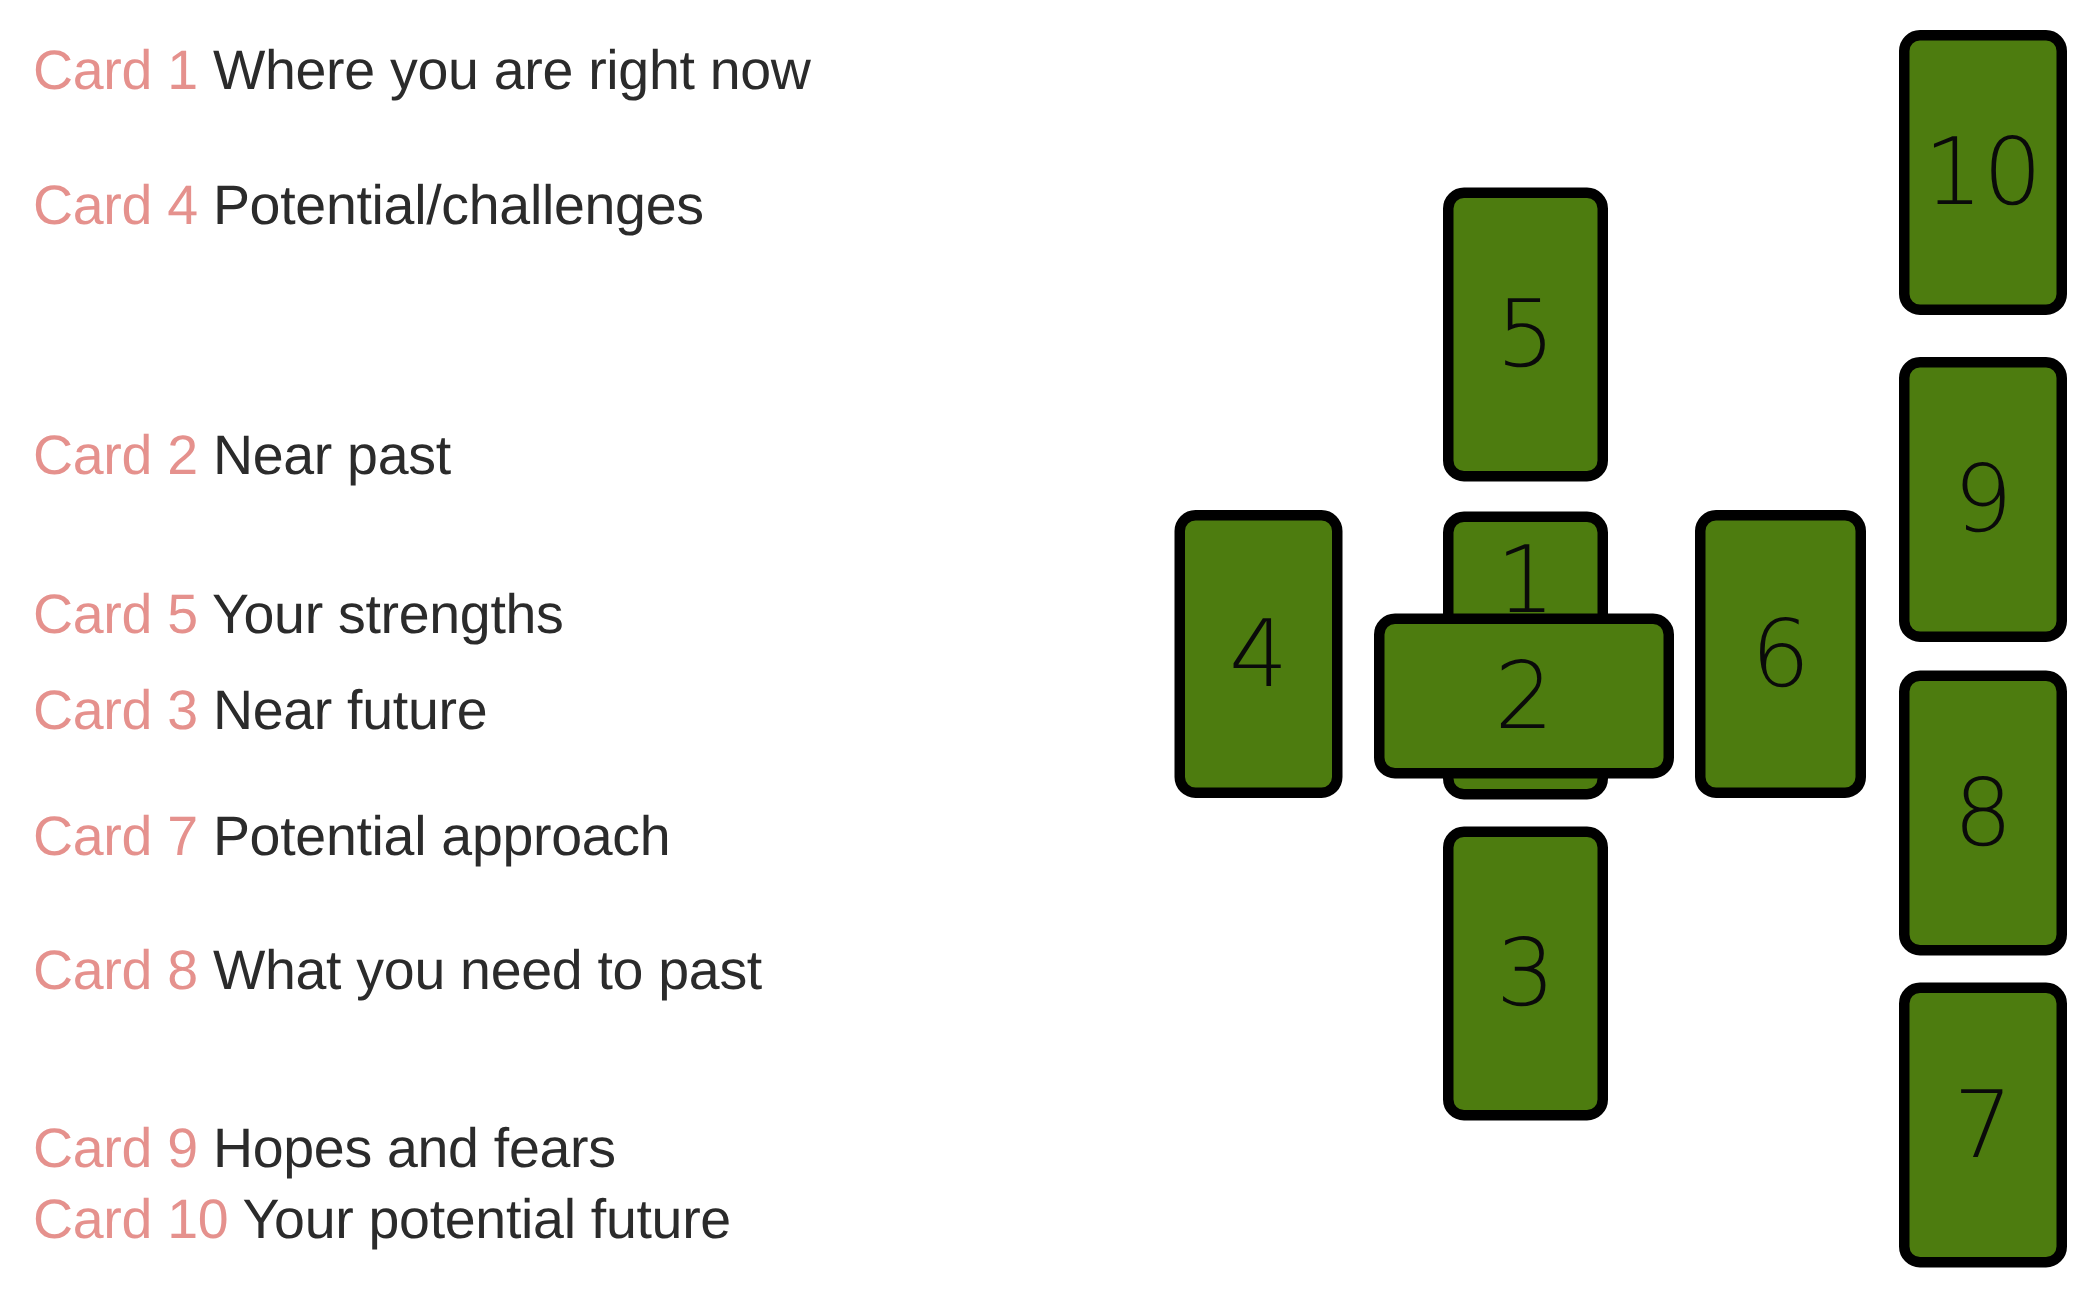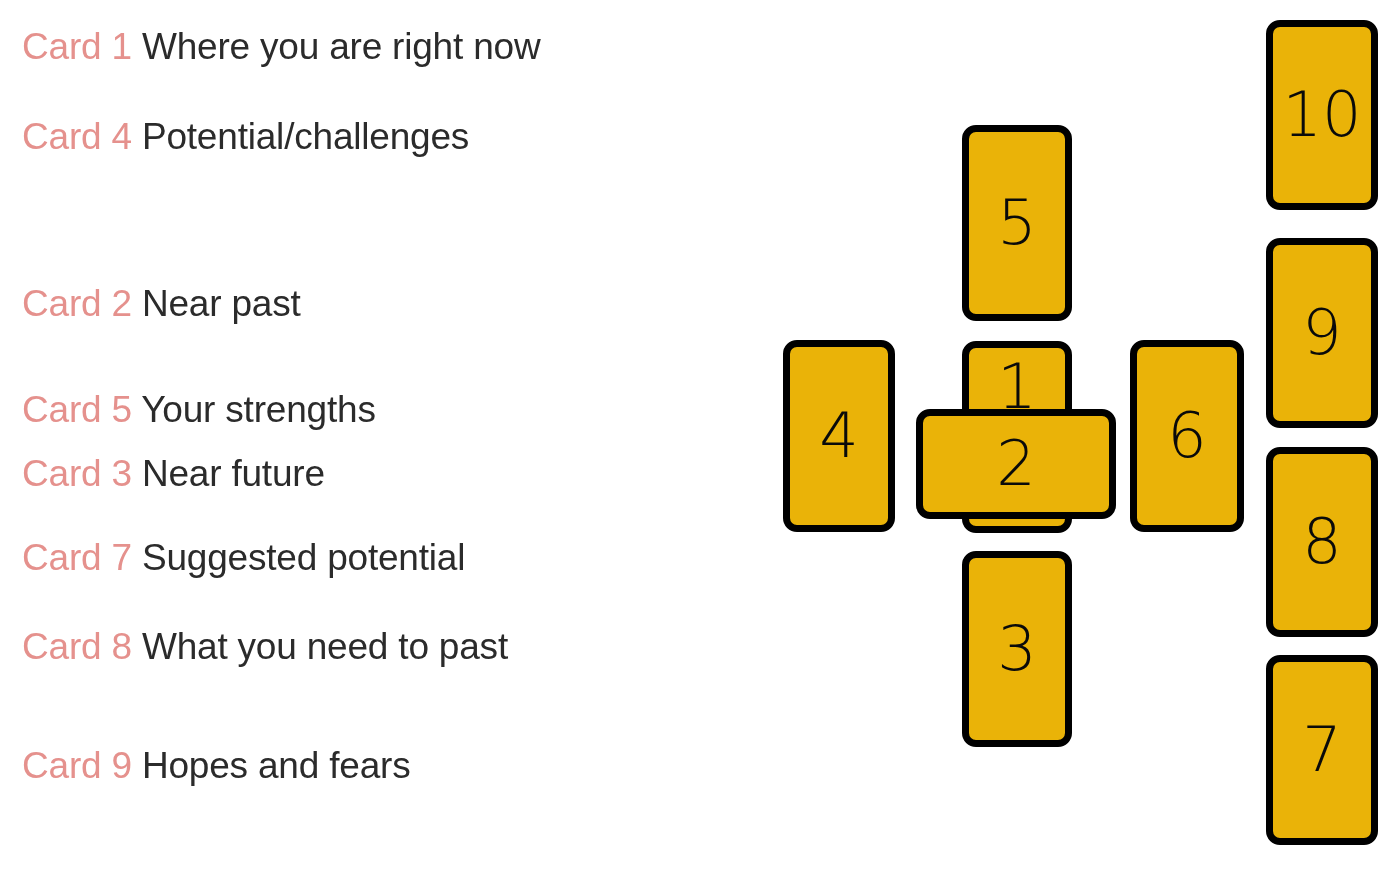--- a/index.html
+++ b/index.html
@@ -42,21 +42,21 @@
   #spread {
     position: absolute;
     left: 0;
     top: 0;
     width: 1400px;
     height: 870px;
   }
   .card {
     position: absolute;
     box-sizing: border-box;
-    background: #eab308;
+    background: #4d7c0f;
     border: 7px solid #000000;
     border-radius: 14px;
     display: flex;
     align-items: center;
     justify-content: center;
   }
   .card-num {
     font-family: "DejaVu Sans", sans-serif;
     font-weight: 300;
     font-size: 62px;
@@ -95,33 +95,37 @@
     <span class="legend-desc">Your strengths</span>
   </div>
 
   <div class="legend-row" style="top:455px">
     <span class="legend-key">Card 3 </span>
     <span class="legend-desc">Near future</span>
   </div>
 
   <div class="legend-row" style="top:539px">
     <span class="legend-key">Card 7 </span>
-    <span class="legend-desc">Suggested potential</span>
+    <span class="legend-desc">Potential approach</span>
   </div>
 
   <div class="legend-row" style="top:628px">
     <span class="legend-key">Card 8 </span>
     <span class="legend-desc">What you need to past</span>
   </div>
 
   <div class="legend-row" style="top:747px">
     <span class="legend-key">Card 9 </span>
     <span class="legend-desc">Hopes and fears</span>
   </div>
 
+  <div class="legend-row" style="top:794px">
+    <span class="legend-key">Card 10 </span>
+    <span class="legend-desc">Your potential future</span>
+  </div>
 
 </div>
 
 <div id="spread">
 
   <div class="card" style="left:962px; top:125px; width:110px; height:196px;">
     <span class="card-num">5</span>
   </div>
 
   <div class="card" style="left:783px; top:340px; width:112px; height:192px;">

